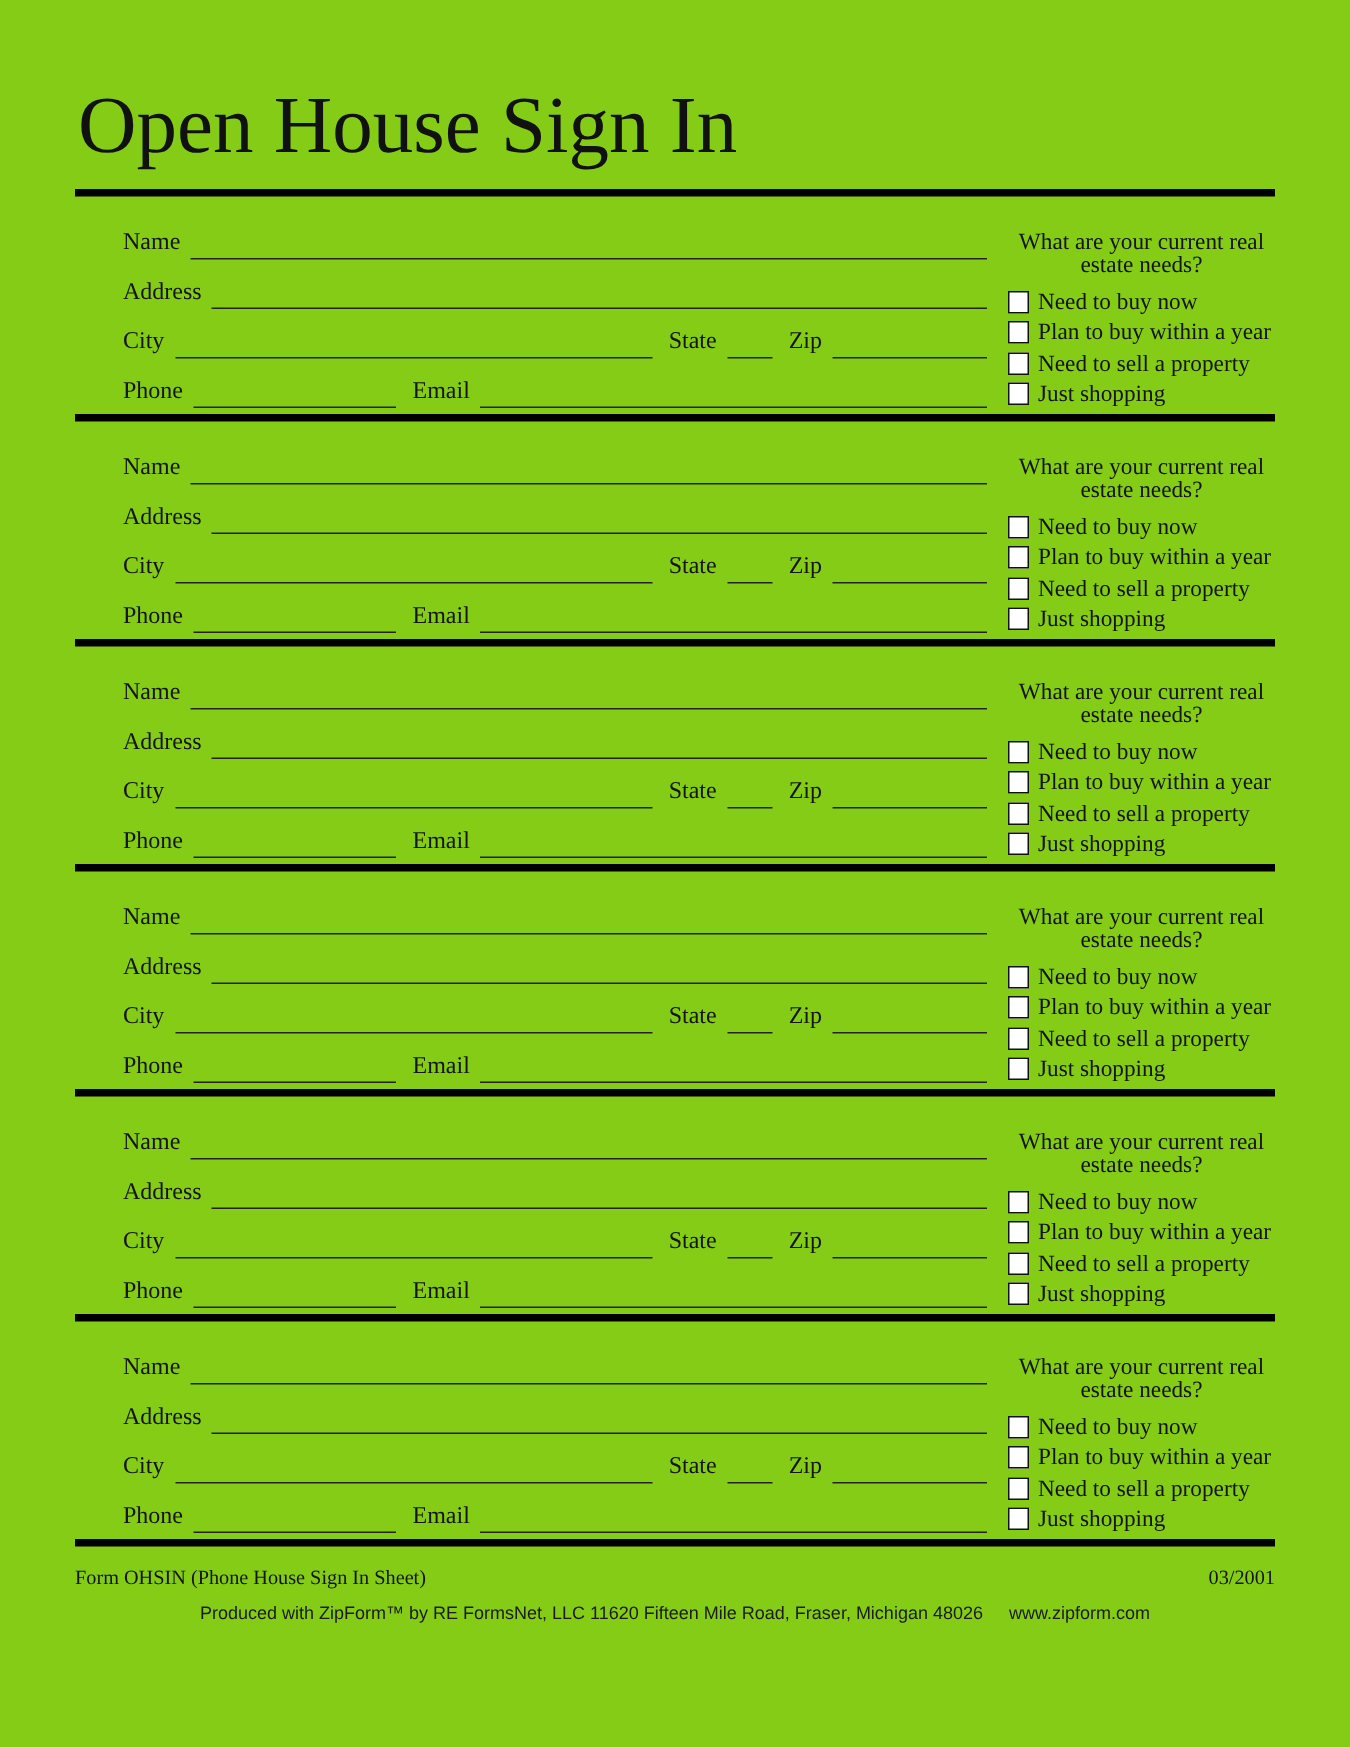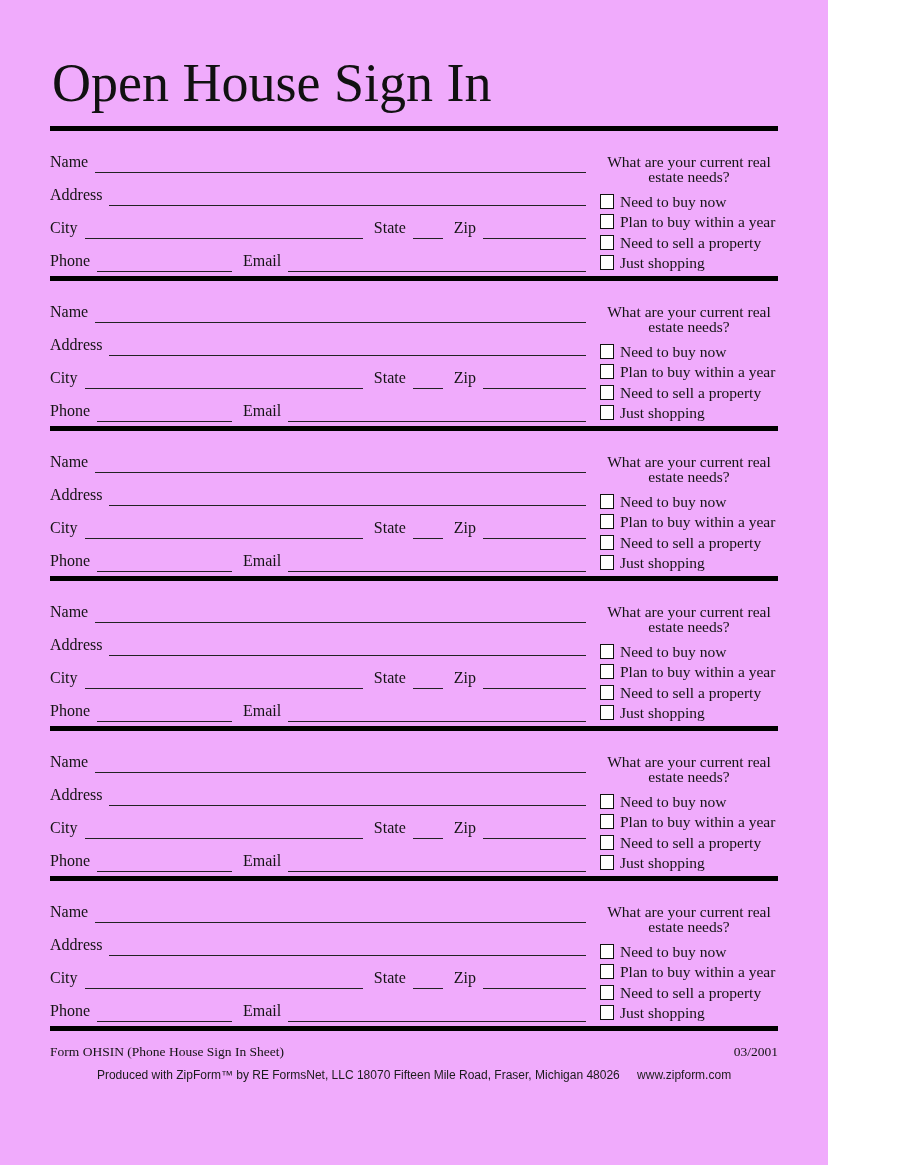--- a/index.html
+++ b/index.html
@@ -1,19 +1,19 @@
 <!DOCTYPE html>
 <html><head>
 <meta charset="utf-8">
 <style>
   html, body { margin: 0; padding: 0; background: #ffffff; }
   .page {
-    width: 828px;
+    width: 900px;
     height: 1165px;
-    background: #f0abfc;
+    background: #84cc16;
     color: #141414;
     font-family: "Liberation Serif", serif;
     position: relative;
     overflow: hidden;
     box-sizing: border-box;
   }
   .content { margin: 0 50px; }
 
   
   h1.title {
@@ -32,21 +32,21 @@
     display: flex;
     height: 150px;
     box-sizing: border-box;
     border-bottom: 5px solid #000;
     padding-top: 9px;
   }
   .left-col { flex: 1 1 auto; min-width: 0; }
   .right-col { flex: 0 0 178px; margin-left: 14px; }
 
   .row { display: flex; align-items: flex-end; height: 33px; }
-  .lbl { font-size: 16px; line-height: 19px; white-space: nowrap; padding-bottom: 2px; }
+  .lbl { font-size: 16px; line-height: 19px; white-space: nowrap; padding-bottom: 2px; margin-left: 32px; }
   .lbl.mid { margin-left: 11px; }
   .line { border-bottom: 1.5px solid #222; flex: 1 1 auto; margin-left: 7px; height: 20px; }
   .line.state-line { flex: 0 0 30px; }
   .line.zip-line   { flex: 0 0 103px; }
   .line.phone-line { flex: 0 0 135px; }
 
   .question {
     font-size: 15.5px;
     line-height: 15px;
     text-align: center;
@@ -364,18 +364,18 @@
     </div>
   </section>
 </div>
 
     <footer>
       <div class="f-row1">
         <span>Form OHSIN (Phone House Sign In Sheet)</span>
         <span>03/2001</span>
       </div>
       <div class="f-row3">
-        <span>Produced with ZipForm™ by RE FormsNet, LLC 18070 Fifteen Mile Road, Fraser, Michigan 48026</span>
+        <span>Produced with ZipForm™ by RE FormsNet, LLC 11620 Fifteen Mile Road, Fraser, Michigan 48026</span>
         <span class="site">www.zipform.com</span>
       </div>
     </footer>
   </div>
 </div>
 
 </body></html>

